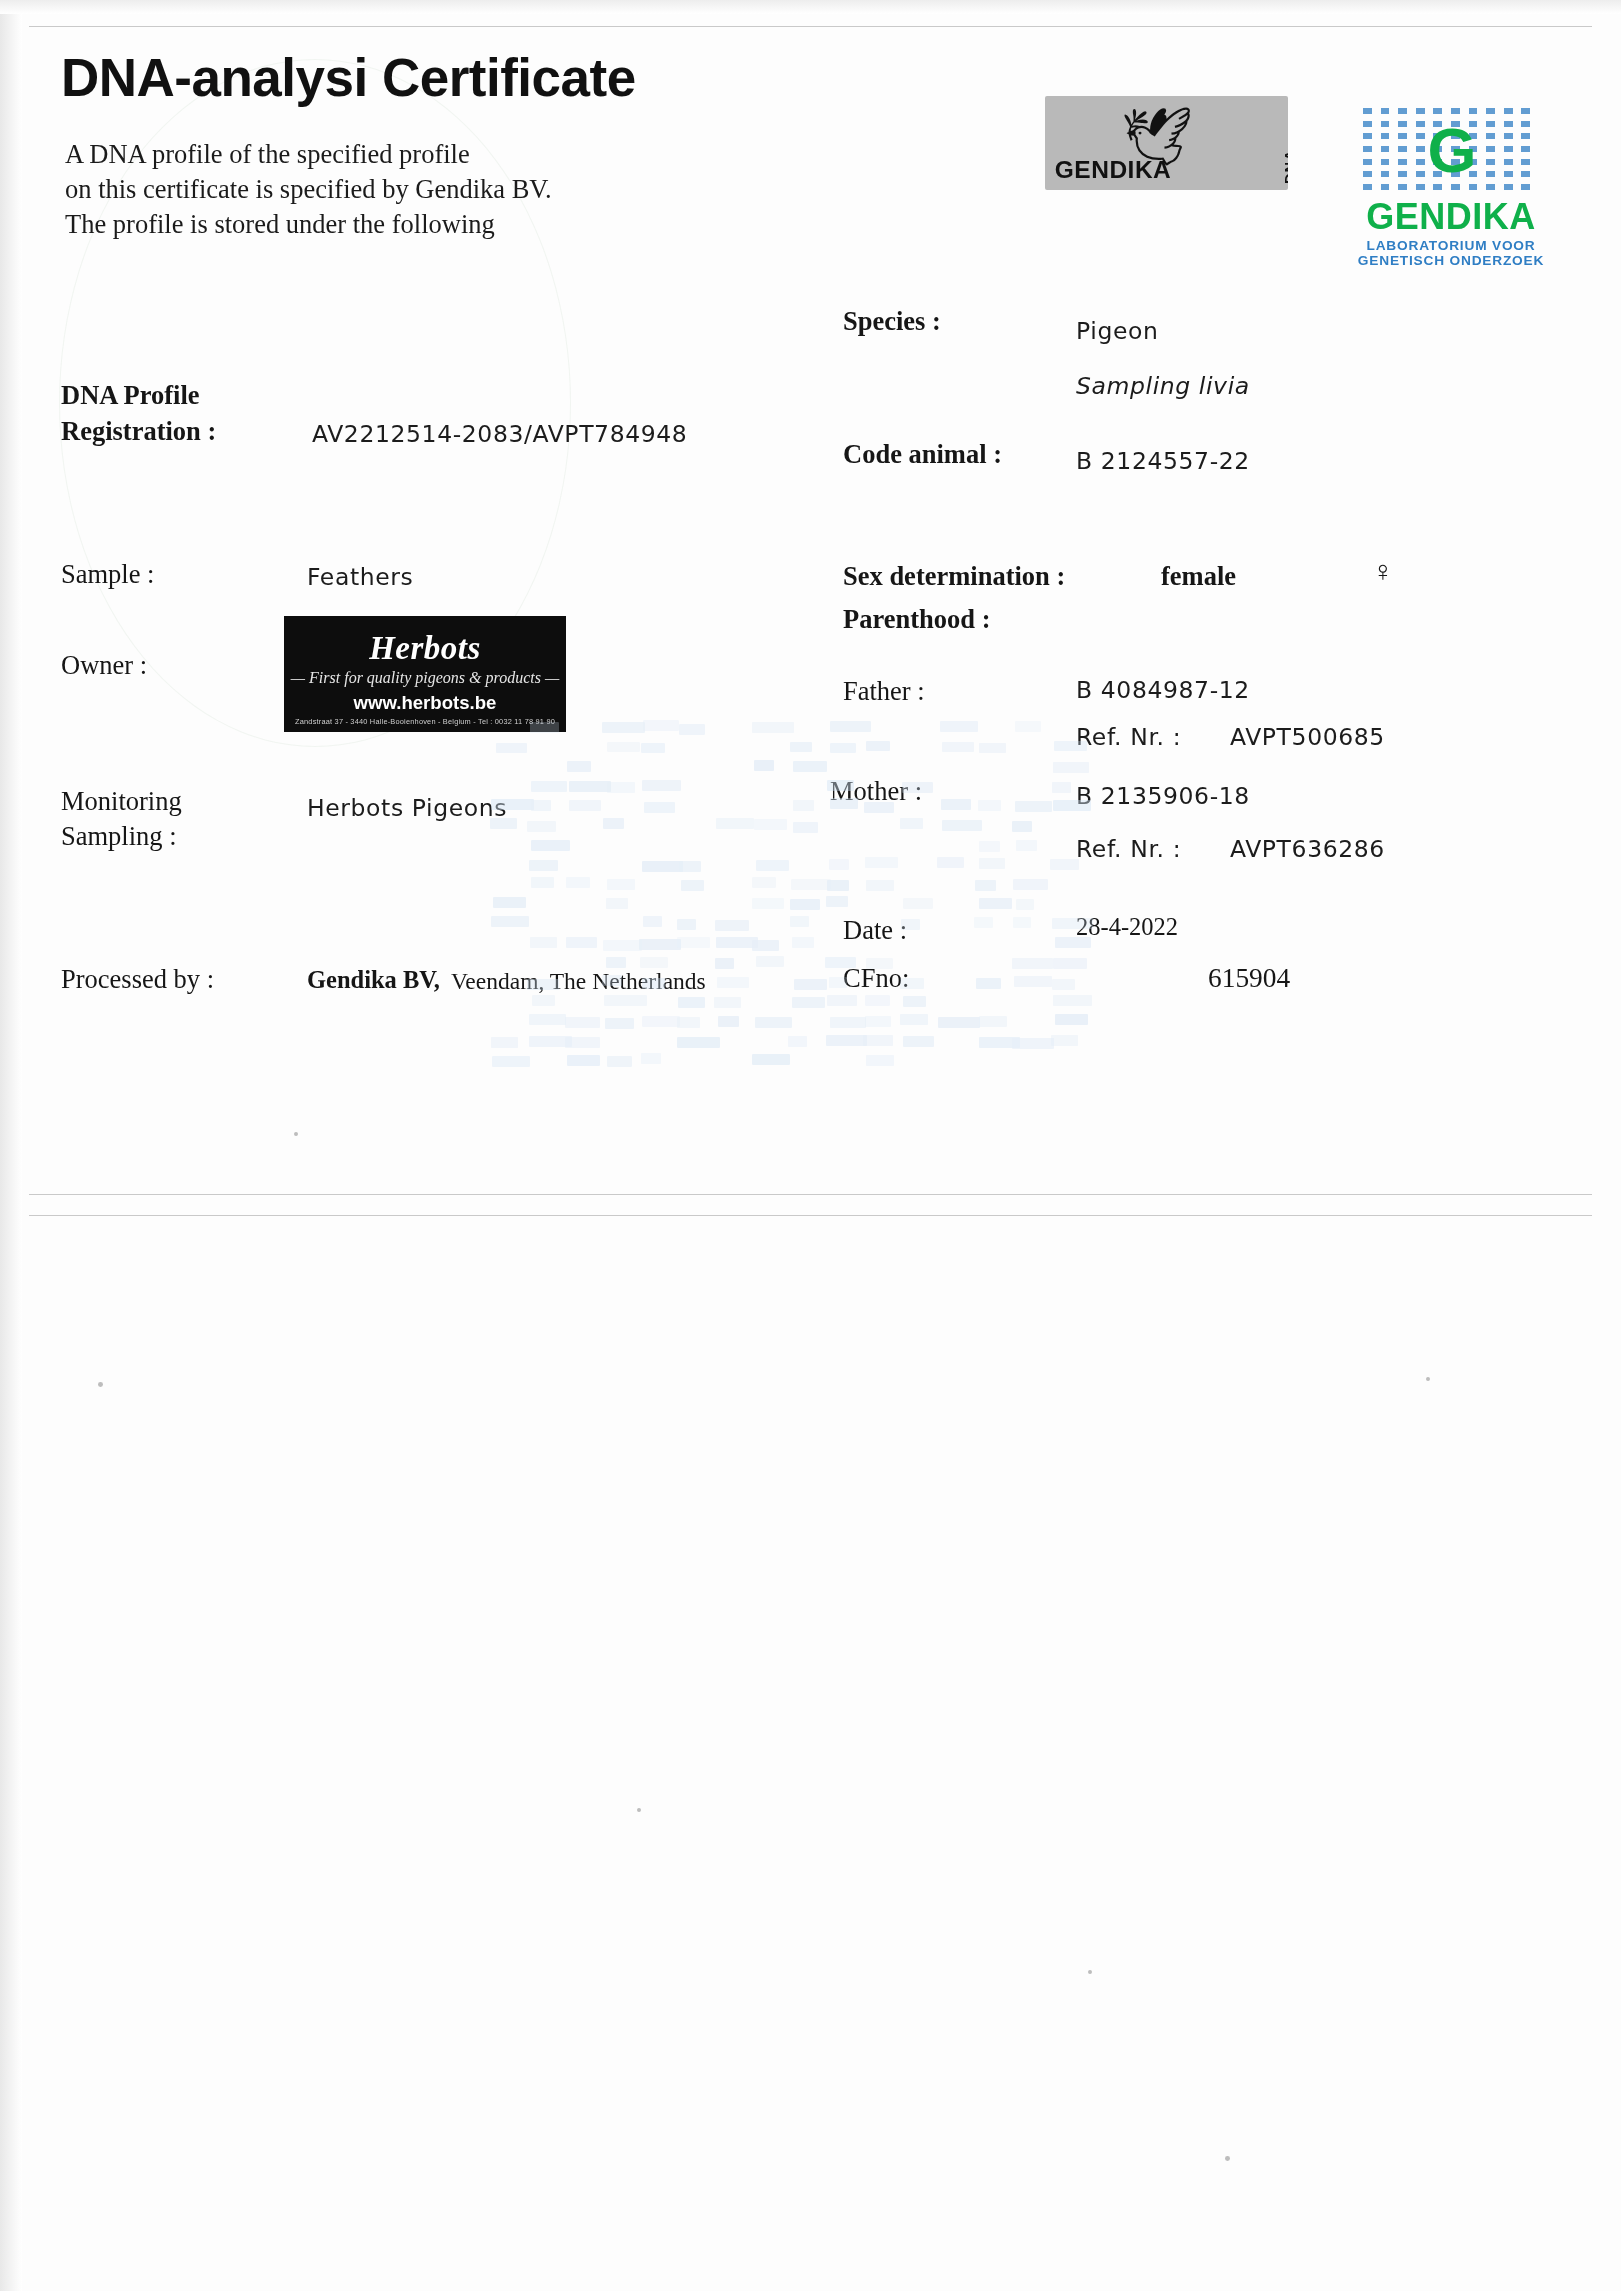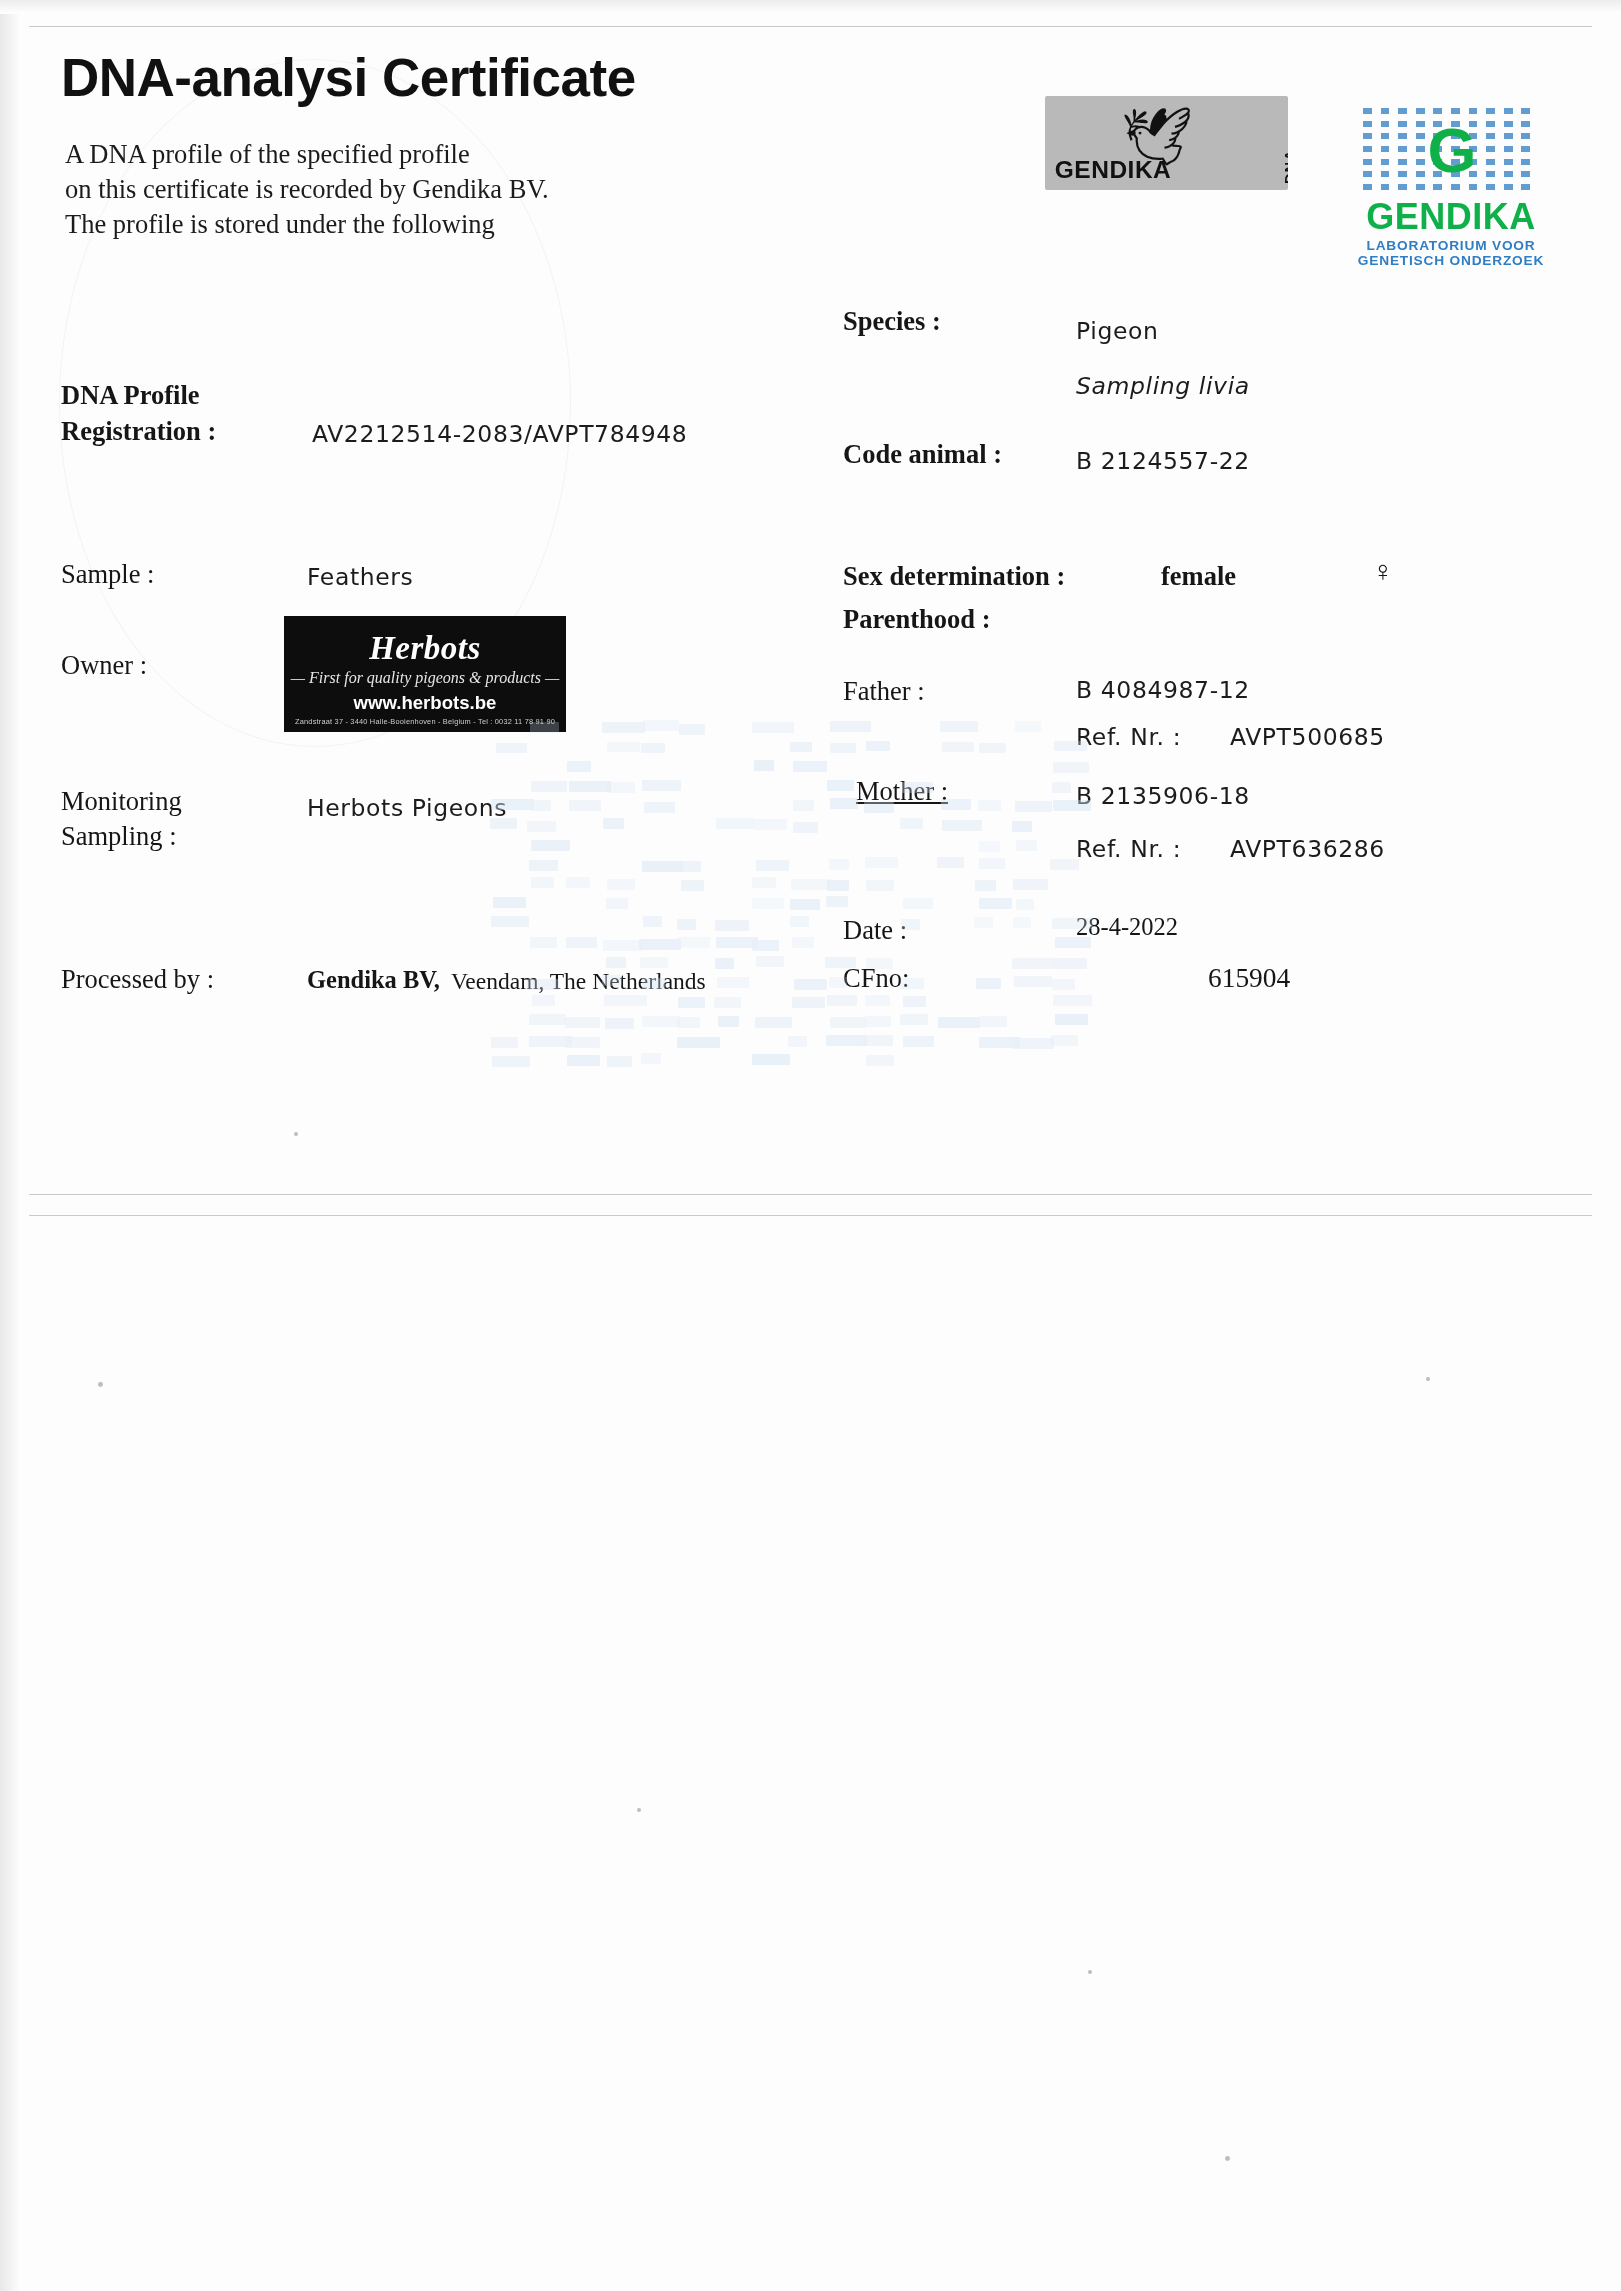--- a/index.html
+++ b/index.html
@@ -118,21 +118,21 @@
   #lbl-sex { left: 843px; top: 561px; }
   #val-sex { left: 1161px; top: 561px; font-weight: bold; font-size: 26.5px; }
   #icon-female { left: 1372px; top: 555px; font-size: 29px; }
 
   #lbl-parenthood { left: 843px; top: 604px; }
   #lbl-father { left: 843px; top: 676px; }
   #val-father { left: 1076px; top: 676px; }
   #lbl-father-ref { left: 1076px; top: 723px; }
   #val-father-ref { left: 1230px; top: 723px; }
 
-  #lbl-mother { left: 856px; top: 776px; text-decoration: underline; }
+  #lbl-mother { left: 830px; top: 776px; }
   #val-mother { left: 1076px; top: 782px; }
   #lbl-mother-ref { left: 1076px; top: 835px; }
   #val-mother-ref { left: 1230px; top: 835px; }
 
   #lbl-date { left: 843px; top: 915px; }
   #val-date { left: 1076px; top: 913px; }
 
   #lbl-cfno { left: 843px; top: 963px; }
   #val-cfno { left: 1208px; top: 963px; font-size: 27.4px; }
 
@@ -314,21 +314,21 @@
   <div class="rule r1"></div>
   <div class="rule r2"></div>
   <div class="rule r3"></div>
 
   <div class="faint-swirl"></div>
 
   <div class="title">DNA-analysi  Certificate</div>
 
   <div class="intro">
     <div>A DNA profile of the specified profile</div>
-    <div>on this certificate is recorded by Gendika BV.</div>
+    <div>on this certificate is specified by Gendika BV.</div>
     <div>The profile is stored under the following</div>
   </div>
 
   <div class="stamp">
     <div class="bird">🕊</div>
     <div class="brand">GENDIKA</div>
     <div class="dnatested">DNA TESTED</div>
   </div>
 
   <div class="logo">

